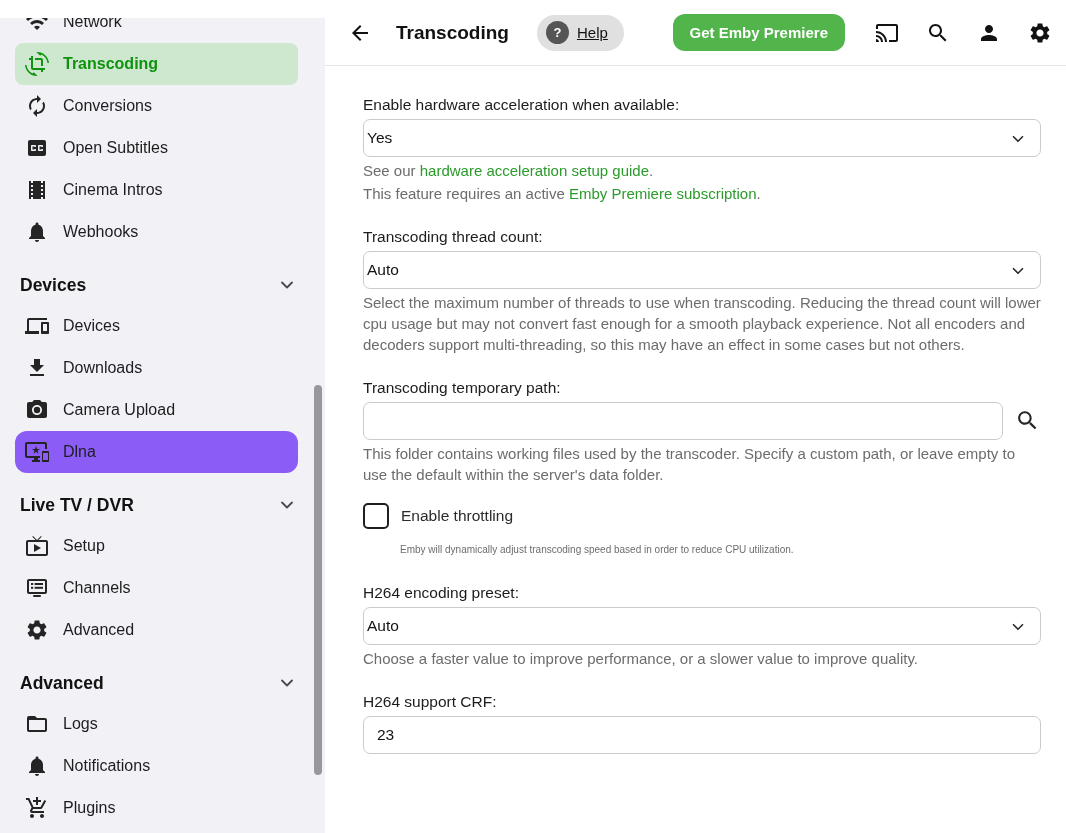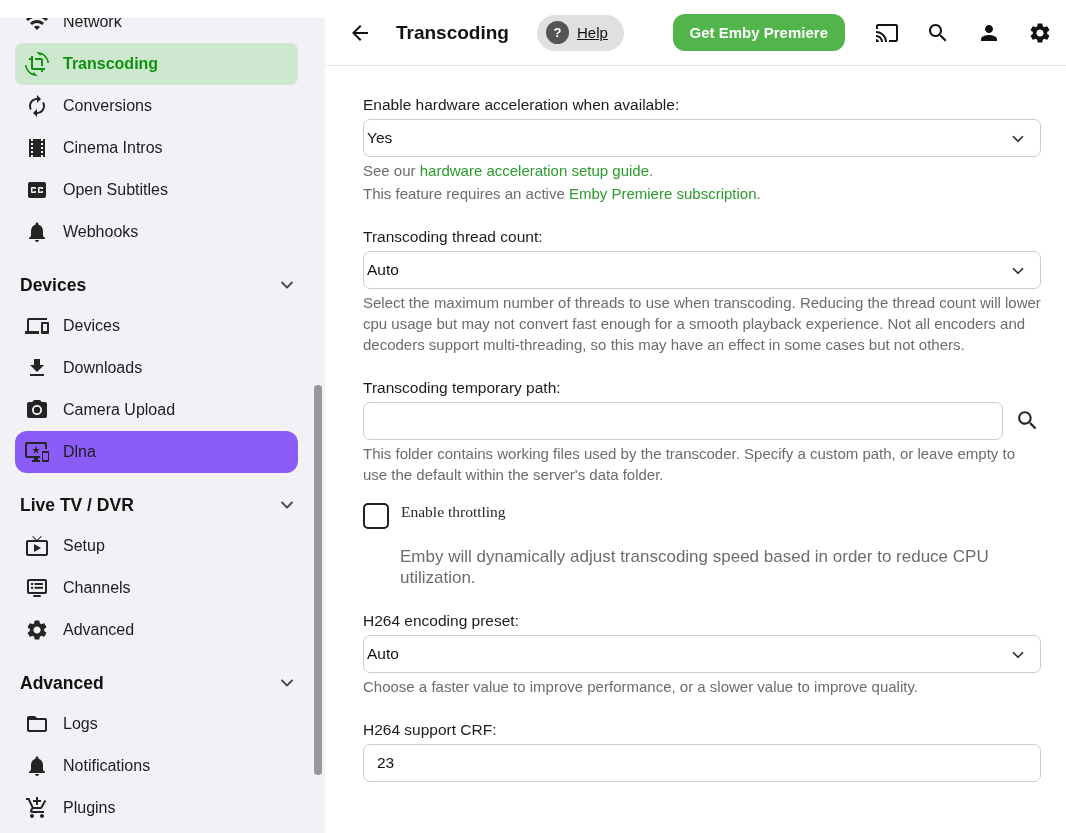--- a/index.html
+++ b/index.html
@@ -54,24 +54,24 @@
   .select-box .sel-chev svg{width:18px;height:18px;}
   .text-input{height:38px;width:100%;border:1px solid #cbcbcb;border-radius:7px;background:#fff;
               padding:0 13px;font-family:inherit;font-size:15.5px;color:#121212;box-sizing:border-box;outline:none;}
   .helper{font-size:15px;color:#6c6c6c;line-height:21px;margin-top:3px;}
   .helper p{margin:0 0 2px 0;}
   .helper a{color:#2a9b2a;text-decoration:none;cursor:pointer;}
   .path-row{display:flex;align-items:center;}
   .path-row .text-input{flex:1;}
   .path-row .browse{margin-left:12px;width:26px;height:26px;color:#242424;cursor:pointer;}
   .path-row .browse svg{width:25px;height:25px;}
-  .checkbox-row{display:flex;align-items:flex-start;font-family:Liberation Serif, serif;}
+  .checkbox-row{display:flex;align-items:center;}
   .checkbox{width:22px;height:22px;border:2.5px solid #1f1f1f;border-radius:5px;background:#fff;cursor:pointer;flex:0 0 22px;}
   .checkbox-label{margin-left:12px;font-size:15.5px;color:#2a2a2a;}
-  .checkbox-helper{margin-left:37px;margin-top:5px;font-size:17px;color:#6c6c6c;line-height:21px;}
+  .checkbox-helper{margin-left:37px;margin-top:5px;font-size:10px;color:#6c6c6c;line-height:21px;}
 </style>
 </head>
 <body>
 
 <div id="app">
 
   <div class="sidebar">
     <div class="sidebar-inner">
         <div class="nav-item">
           <span class="nicon">
@@ -93,32 +93,32 @@
           <span class="nicon">
             <svg viewBox="0 0 24 24" fill="currentColor">
               <path d="M12 6v3l4-4-4-4v3c-4.42 0-8 3.58-8 8 0 1.57.46 3.03 1.24 4.26L6.7 14.8c-.45-.83-.7-1.79-.7-2.8 0-3.31 2.69-6 6-6zm6.76 1.74L17.3 9.2c.44.84.7 1.79.7 2.8 0 3.31-2.69 6-6 6v-3l-4 4 4 4v-3c4.42 0 8-3.58 8-8 0-1.57-.46-3.03-1.24-4.26z"></path>
             </svg>
           </span>
           <span class="nlabel">Conversions</span>
         </div>
         <div class="nav-item">
           <span class="nicon">
             <svg viewBox="0 0 24 24" fill="currentColor">
+              <path d="M19 4H5c-1.11 0-2 .9-2 2v12c0 1.1.89 2 2 2h14c1.1 0 2-.9 2-2V6c0-1.1-.9-2-2-2zm-8 7H9.5v-.5h-2v3h2V13H11v1c0 .55-.45 1-1 1H7c-.55 0-1-.45-1-1v-4c0-.55.45-1 1-1h3c.55 0 1 .45 1 1v1zm7 0h-1.5v-.5h-2v3h2V13H18v1c0 .55-.45 1-1 1h-3c-.55 0-1-.45-1-1v-4c0-.55.45-1 1-1h3c.55 0 1 .45 1 1v1z"></path>
+            </svg>
+          </span>
+          <span class="nlabel">Open Subtitles</span>
+        </div>
+        <div class="nav-item">
+          <span class="nicon">
+            <svg viewBox="0 0 24 24" fill="currentColor">
               <path d="M18 3v2h-2V3H8v2H6V3H4v18h2v-2h2v2h8v-2h2v2h2V3h-2zM8 17H6v-2h2v2zm0-4H6v-2h2v2zm0-4H6V7h2v2zm10 8h-2v-2h2v2zm0-4h-2v-2h2v2zm0-4h-2V7h2v2z"></path>
             </svg>
           </span>
           <span class="nlabel">Cinema Intros</span>
-        </div>
-        <div class="nav-item">
-          <span class="nicon">
-            <svg viewBox="0 0 24 24" fill="currentColor">
-              <path d="M19 4H5c-1.11 0-2 .9-2 2v12c0 1.1.89 2 2 2h14c1.1 0 2-.9 2-2V6c0-1.1-.9-2-2-2zm-8 7H9.5v-.5h-2v3h2V13H11v1c0 .55-.45 1-1 1H7c-.55 0-1-.45-1-1v-4c0-.55.45-1 1-1h3c.55 0 1 .45 1 1v1zm7 0h-1.5v-.5h-2v3h2V13H18v1c0 .55-.45 1-1 1h-3c-.55 0-1-.45-1-1v-4c0-.55.45-1 1-1h3c.55 0 1 .45 1 1v1z"></path>
-            </svg>
-          </span>
-          <span class="nlabel">Open Subtitles</span>
         </div>
         <div class="nav-item">
           <span class="nicon">
             <svg viewBox="0 0 24 24" fill="currentColor">
               <path d="M12 22c1.1 0 2-.9 2-2h-4c0 1.1.89 2 2 2zm6-6v-5c0-3.07-1.64-5.64-4.5-6.32V4c0-.83-.67-1.5-1.5-1.5s-1.5.67-1.5 1.5v.68C7.63 5.36 6 7.92 6 11v5l-2 2v1h16v-1l-2-2z"></path>
             </svg>
           </span>
           <span class="nlabel">Webhooks</span>
         </div>
         <div class="section-header">

